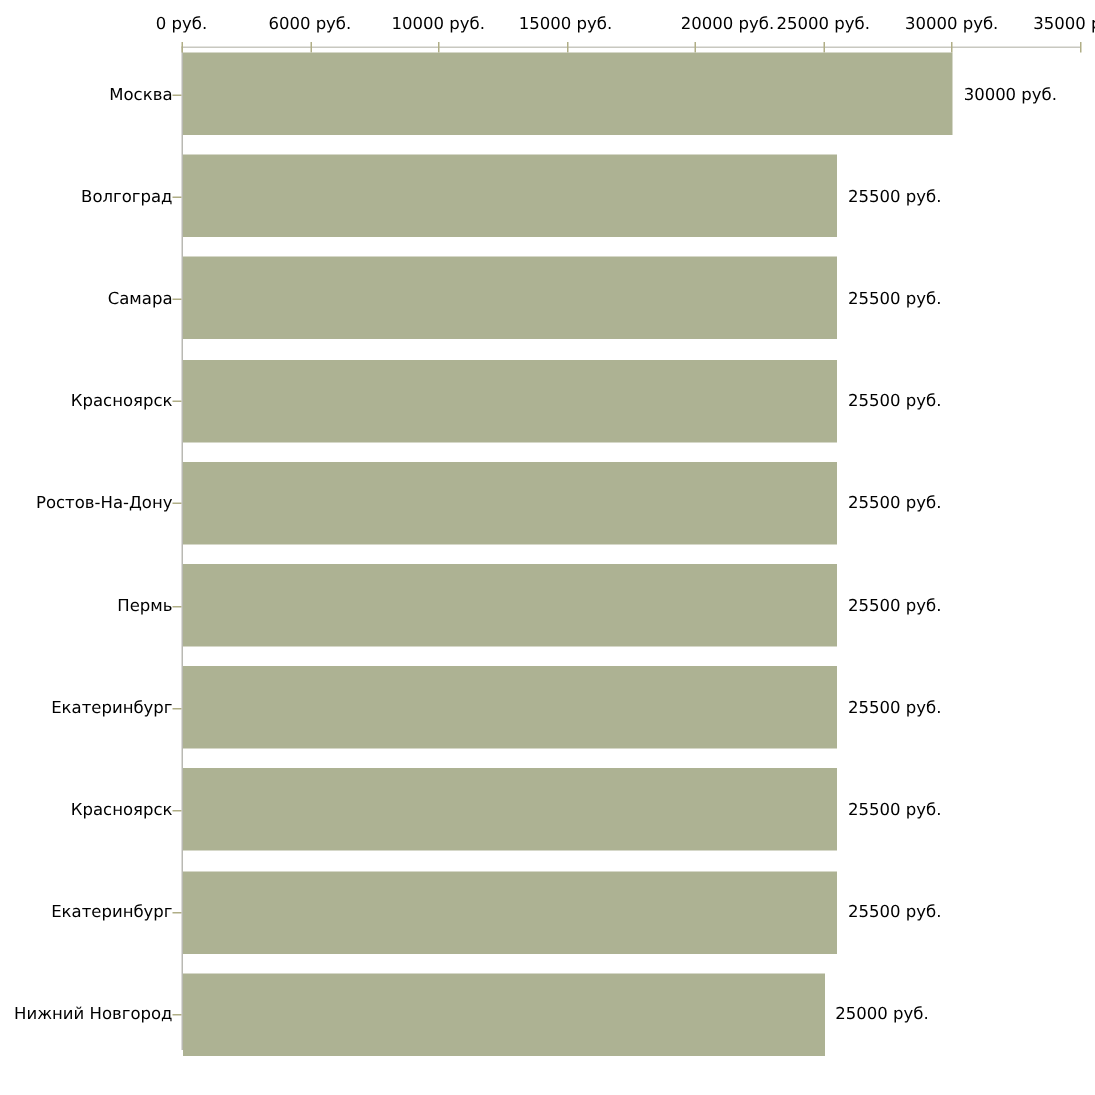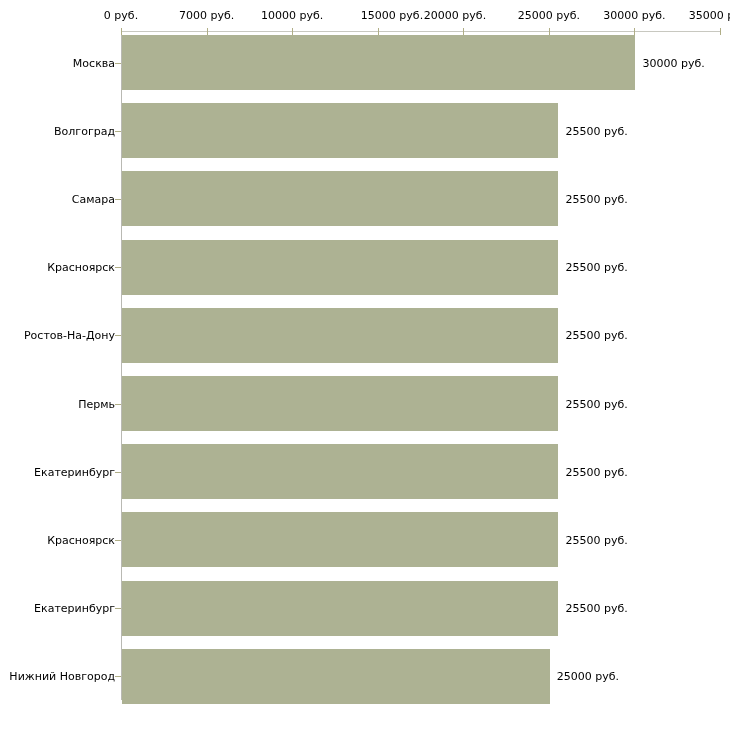--- a/index.html
+++ b/index.html
@@ -103,24 +103,24 @@
     font-family: "DejaVu Sans", sans-serif;
   }
 </style>
 </head>
 <body>
 
 <div id="chart-root">
 
   <div class="xaxis-labels">
       <div class="xtick-label" style="left: 121px;">0 руб.</div>
-      <div class="xtick-label" style="left: 206.571px;">7000 руб.</div>
+      <div class="xtick-label" style="left: 206.571px;">6000 руб.</div>
       <div class="xtick-label" style="left: 292.143px;">10000 руб.</div>
-      <div class="xtick-label" style="left: 392px;">15000 руб.</div>
-      <div class="xtick-label" style="left: 455px;">20000 руб.</div>
+      <div class="xtick-label" style="left: 377px;">15000 руб.</div>
+      <div class="xtick-label" style="left: 485px;">20000 руб.</div>
       <div class="xtick-label" style="left: 548.857px;">25000 руб.</div>
       <div class="xtick-label" style="left: 634.429px;">30000 руб.</div>
       <div class="xtick-label" style="left: 720px;">35000 руб.</div>
     </div>
 
   <div class="xaxis-line"></div>
   <div class="yaxis-line"></div>
 
   <div id="xticks-layer">
       <div class="xtick-mark" style="left: 121px;"></div>

